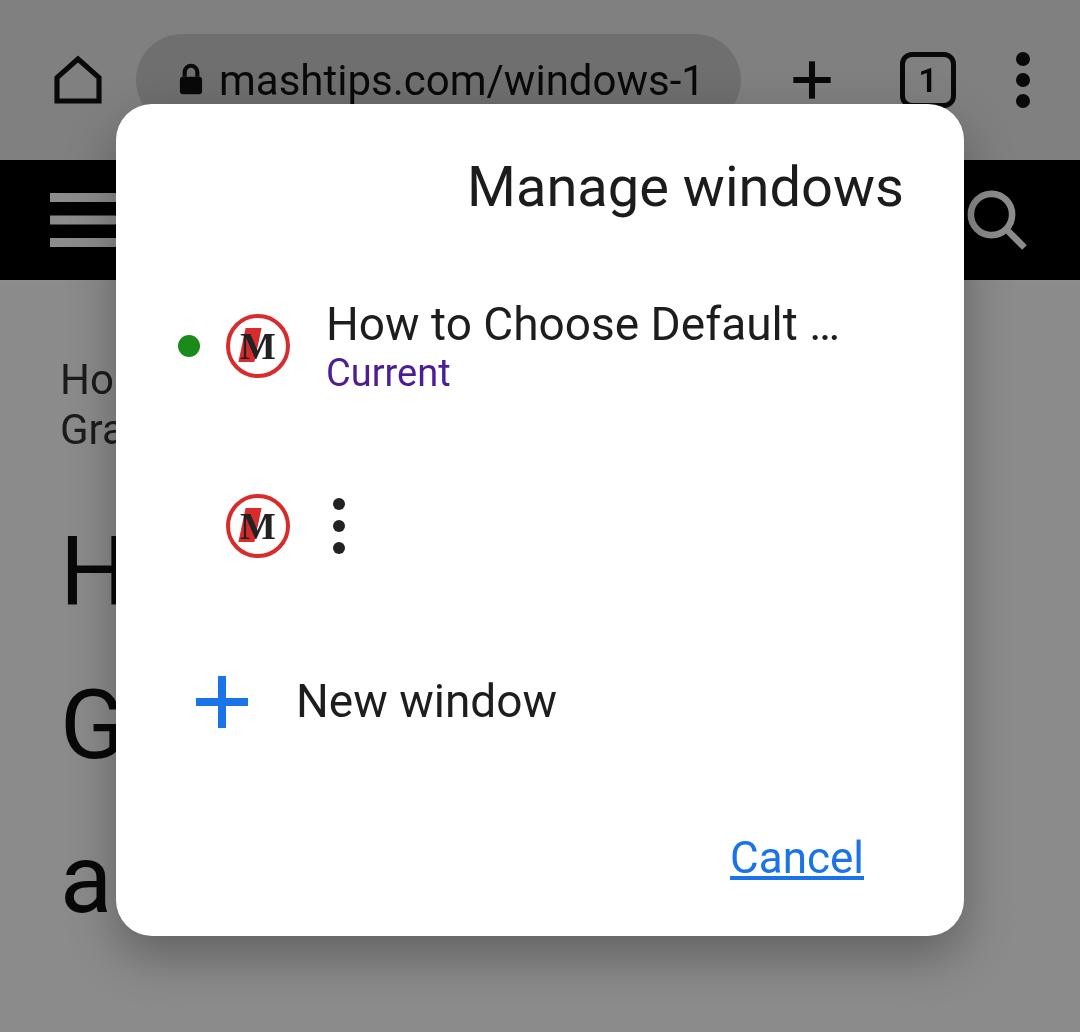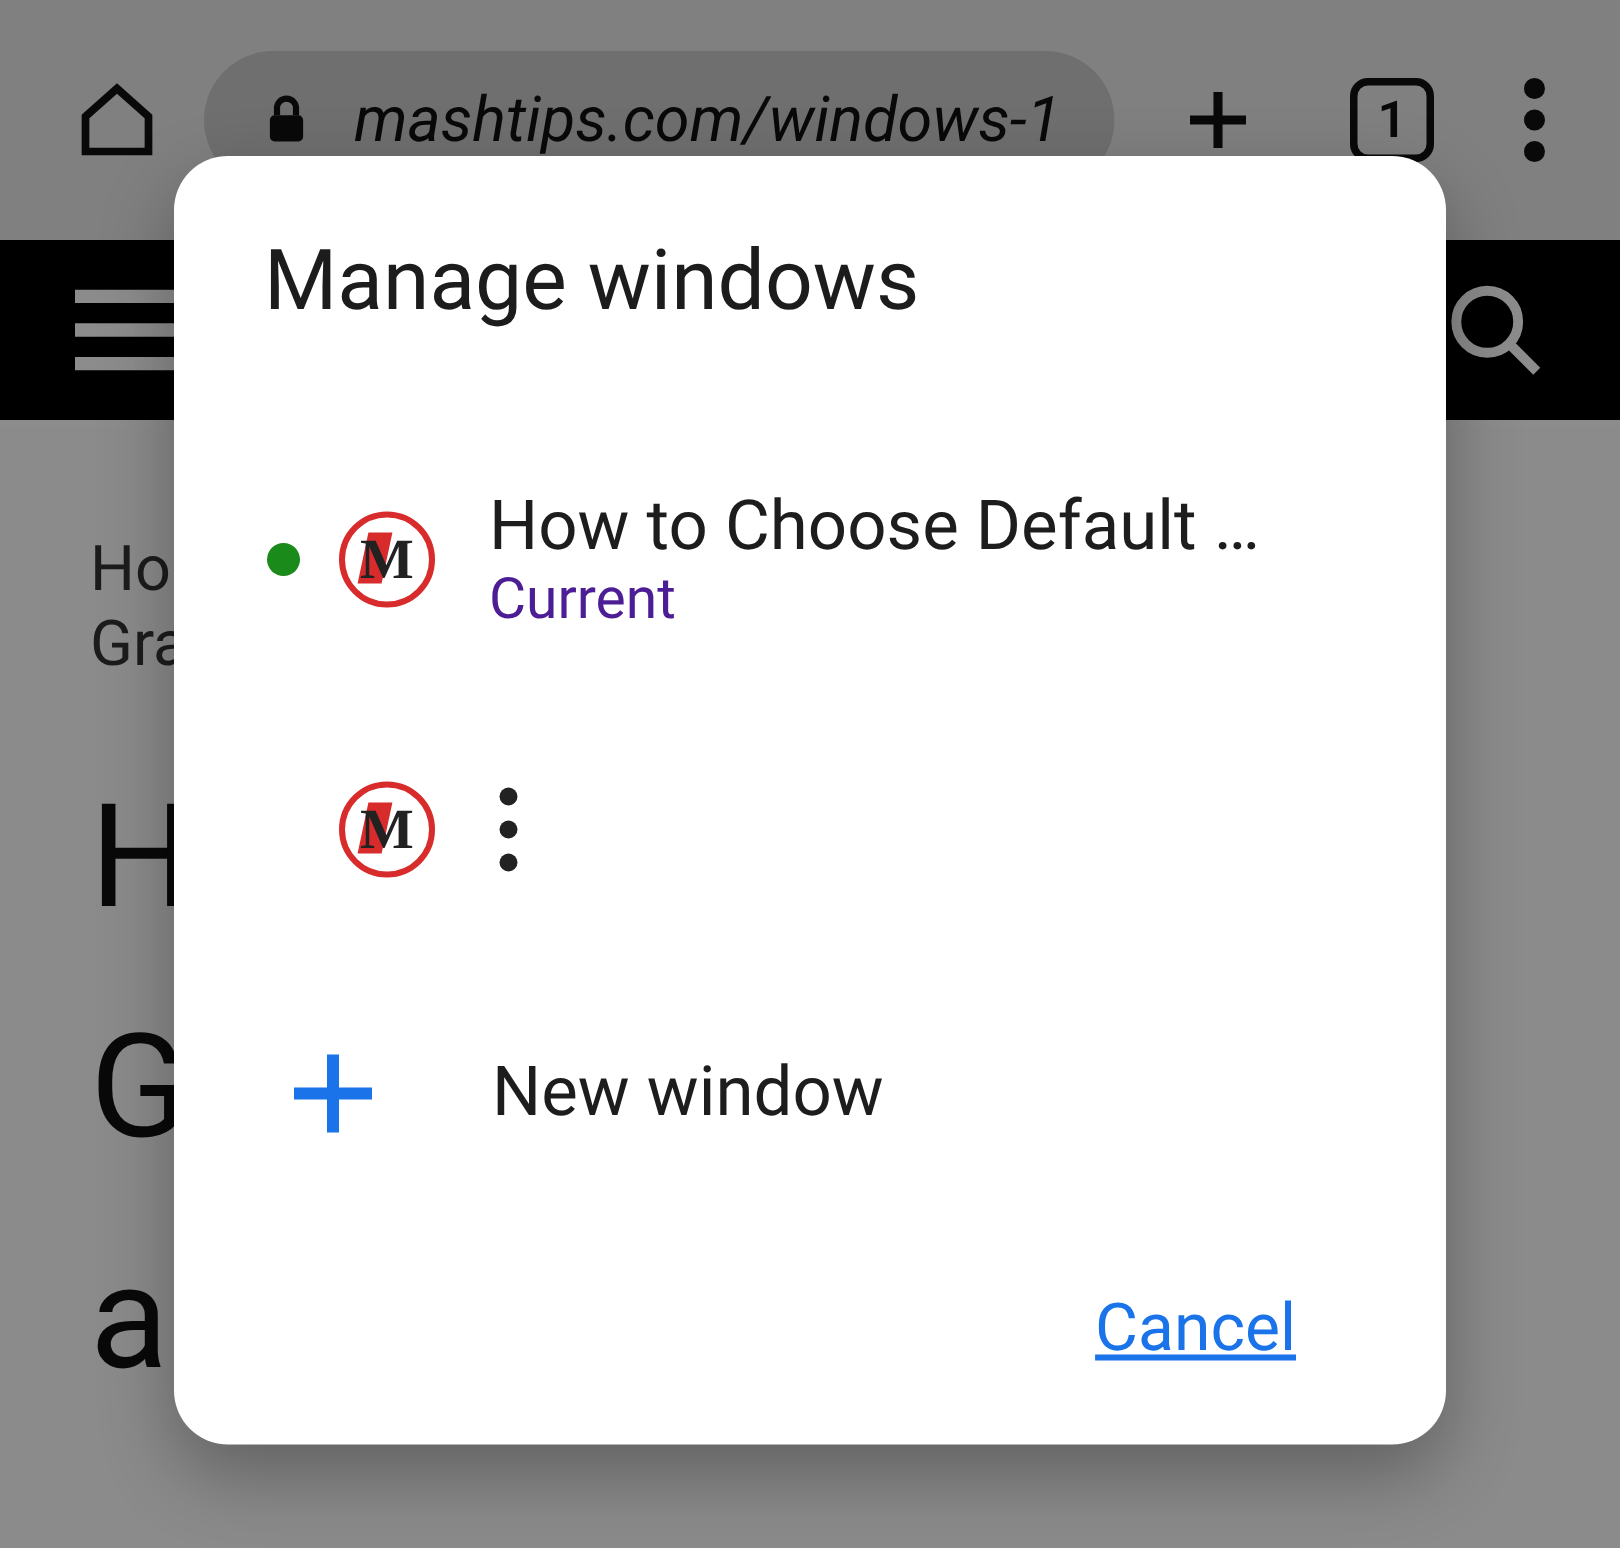--- a/index.html
+++ b/index.html
@@ -30,22 +30,21 @@
     gap: 30px;
   }
   .omnibox {
     flex: 0 0 500px;
     height: 92px;
     border-radius: 46px;
     background: #cacaca;
     display: flex;
     align-items: center;
     padding: 0 36px;
-    gap: 26px;
-    font-style: italic;
+    gap: 9px;
   }
   .omnibox-url {
     font-size: 42px;
     color: #111;
     white-space: nowrap;
     overflow: hidden;
   }
   .top-right {
     display: flex;
     align-items: center;
@@ -107,22 +106,23 @@
     left: 116px;
     width: 848px;
     background: #fff;
     border-radius: 36px;
     box-shadow: 0 20px 50px rgba(0,0,0,.3);
     padding: 50px 60px 36px 60px;
   }
   .dialog-title {
     font-size: 56px;
     color: #1c1c1c;
-    margin: 0 0 63px 0;
+    margin: 0 0 36px 0;
     font-weight: 400;
+    text-align: right;
   }
   .win-list {
     display: flex;
     flex-direction: column;
   }
   .win-item {
     display: flex;
     align-items: center;
     min-height: 180px;
     gap: 24px;
@@ -190,21 +190,21 @@
   .row-menu .d {
     width: 12px; height: 12px;
     background: #222;
     border-radius: 50%;
   }
 
   .new-item {
     display: flex;
     align-items: center;
     min-height: 150px;
-    gap: 52px;
+    gap: 20px;
     margin-top: 10px;
   }
   .plus {
     width: 50px; height: 50px;
     position: relative;
     margin-left: 20px;
   }
   .plus::before, .plus::after {
     content: "";
     position: absolute;

